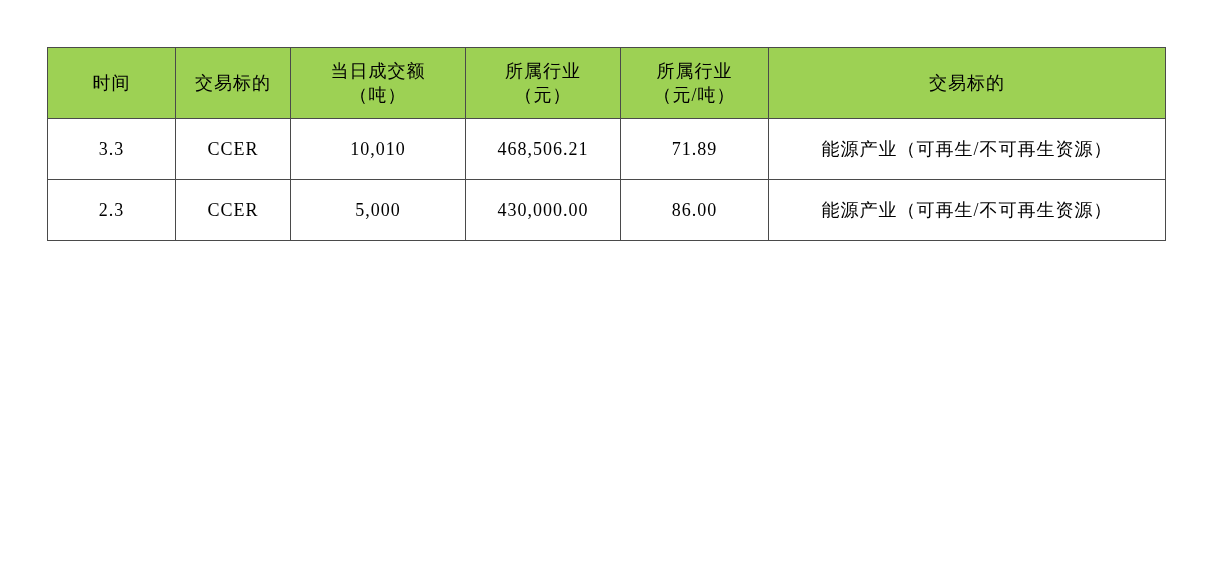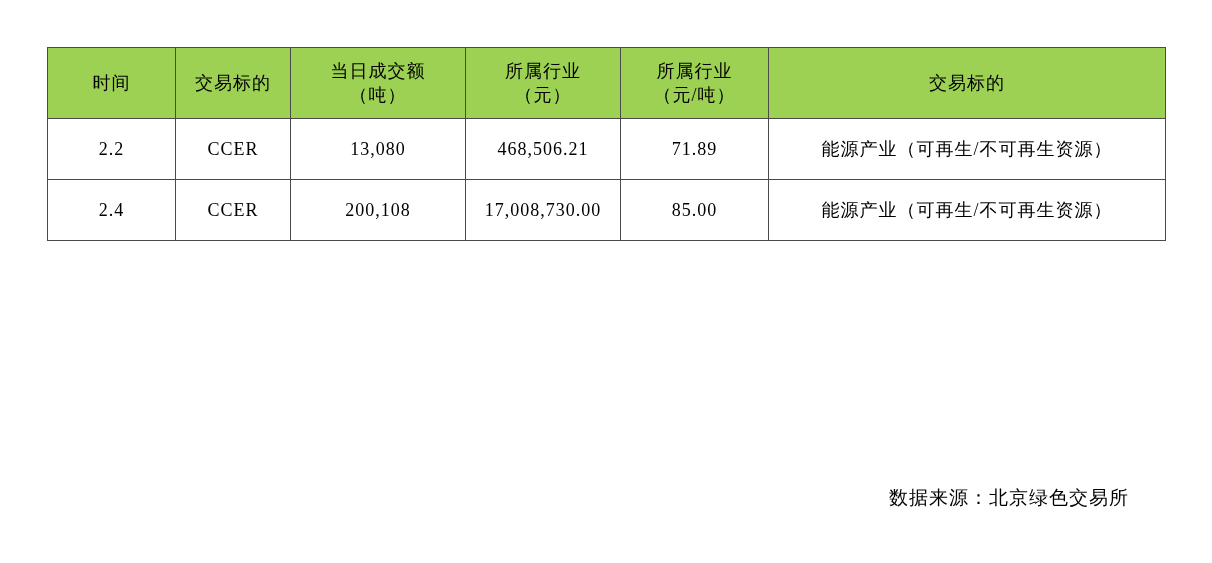--- a/index.html
+++ b/index.html
@@ -114,34 +114,33 @@
             <span class="l1">所属行业</span>
             <span class="l2">（元/吨）</span>
           </th>
           <th>
             <span class="l1">交易标的</span>
           </th>
         </tr>
       </thead>
       <tbody>
         <tr>
-          <td class="num">2.2</td>
+          <td class="num">3.3</td>
           <td class="num">CCER</td>
-          <td class="num">13,080</td>
+          <td class="num">10,010</td>
           <td class="num">468,506.21</td>
           <td class="num">71.89</td>
           <td class="industry">能源产业（可再生/不可再生资源）</td>
         </tr>
         <tr>
-          <td class="num">2.4</td>
+          <td class="num">2.3</td>
           <td class="num">CCER</td>
-          <td class="num">200,108</td>
-          <td class="num">17,008,730.00</td>
-          <td class="num">85.00</td>
+          <td class="num">5,000</td>
+          <td class="num">430,000.00</td>
+          <td class="num">86.00</td>
           <td class="industry">能源产业（可再生/不可再生资源）</td>
         </tr>
       </tbody>
     </table>
   </div>
 
-  <div class="source">数据来源：北京绿色交易所</div>
 
 </div>
 
 </body></html>

